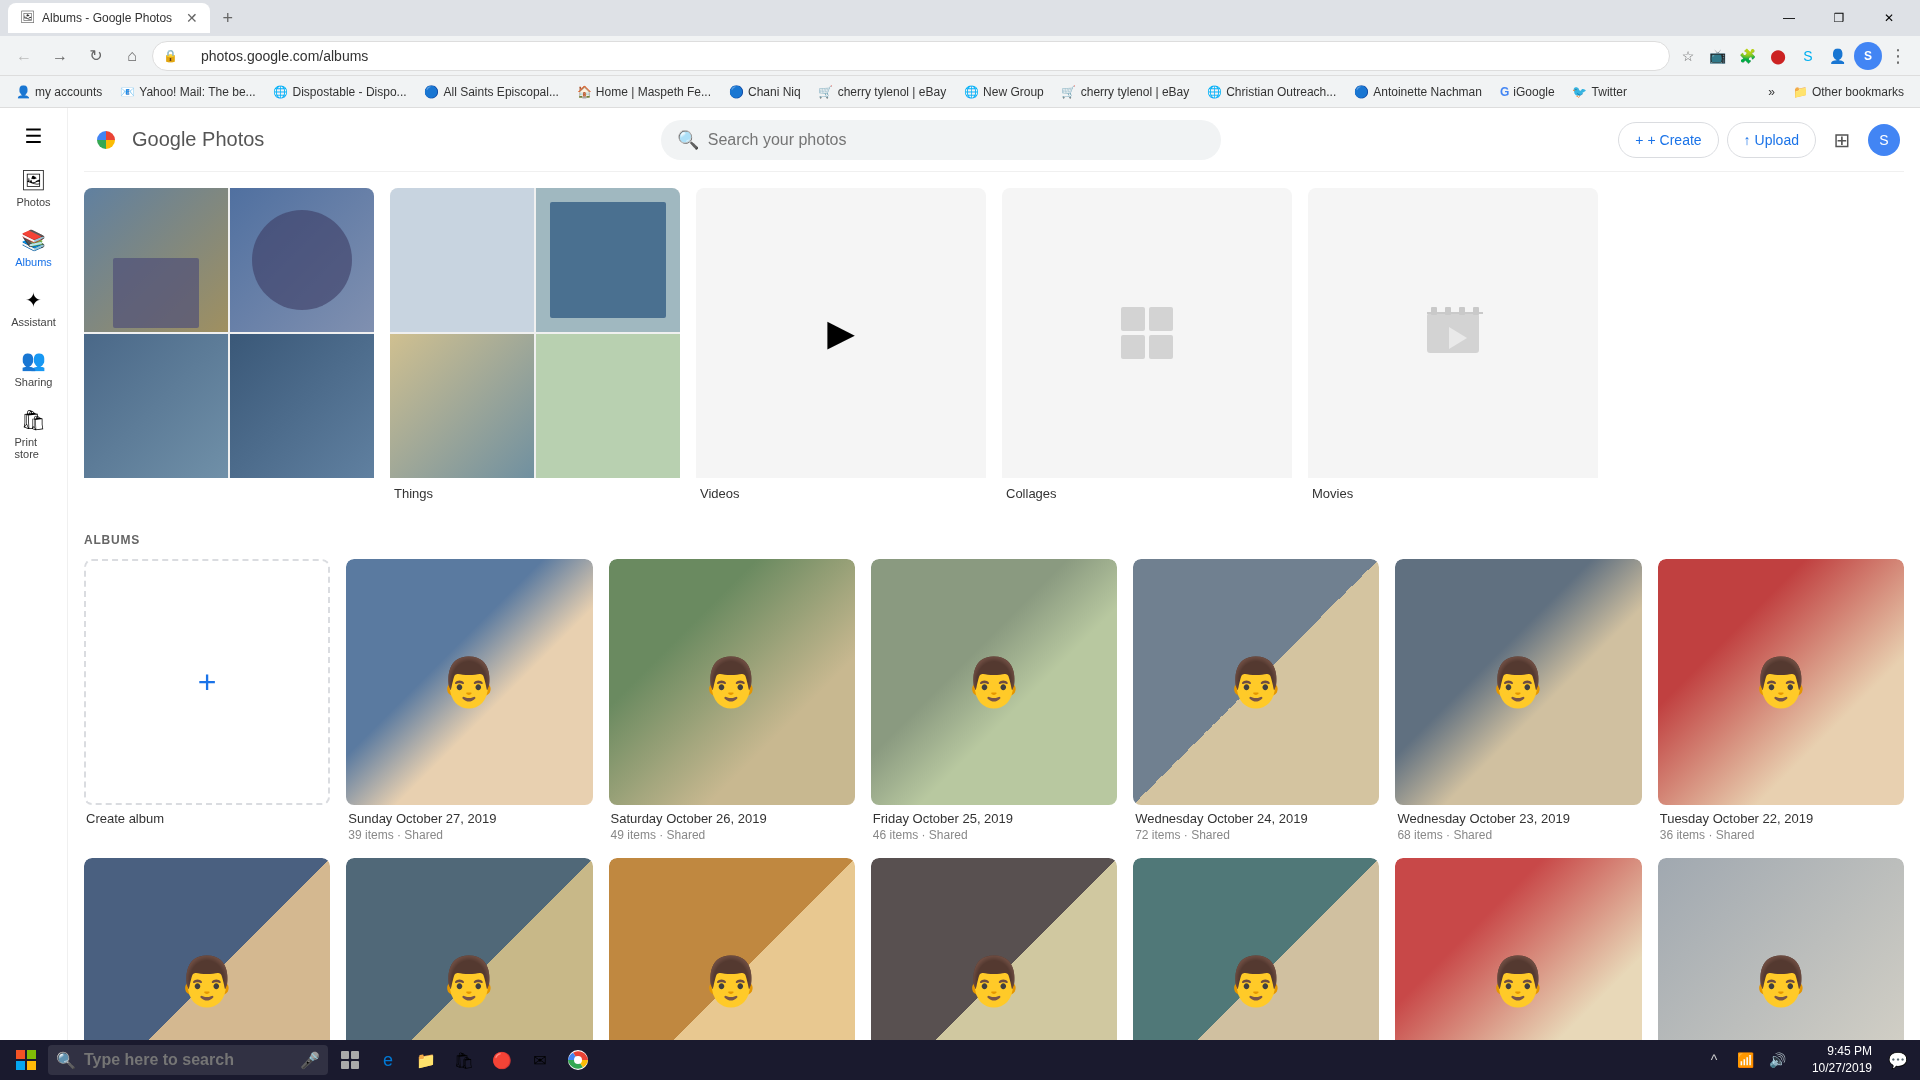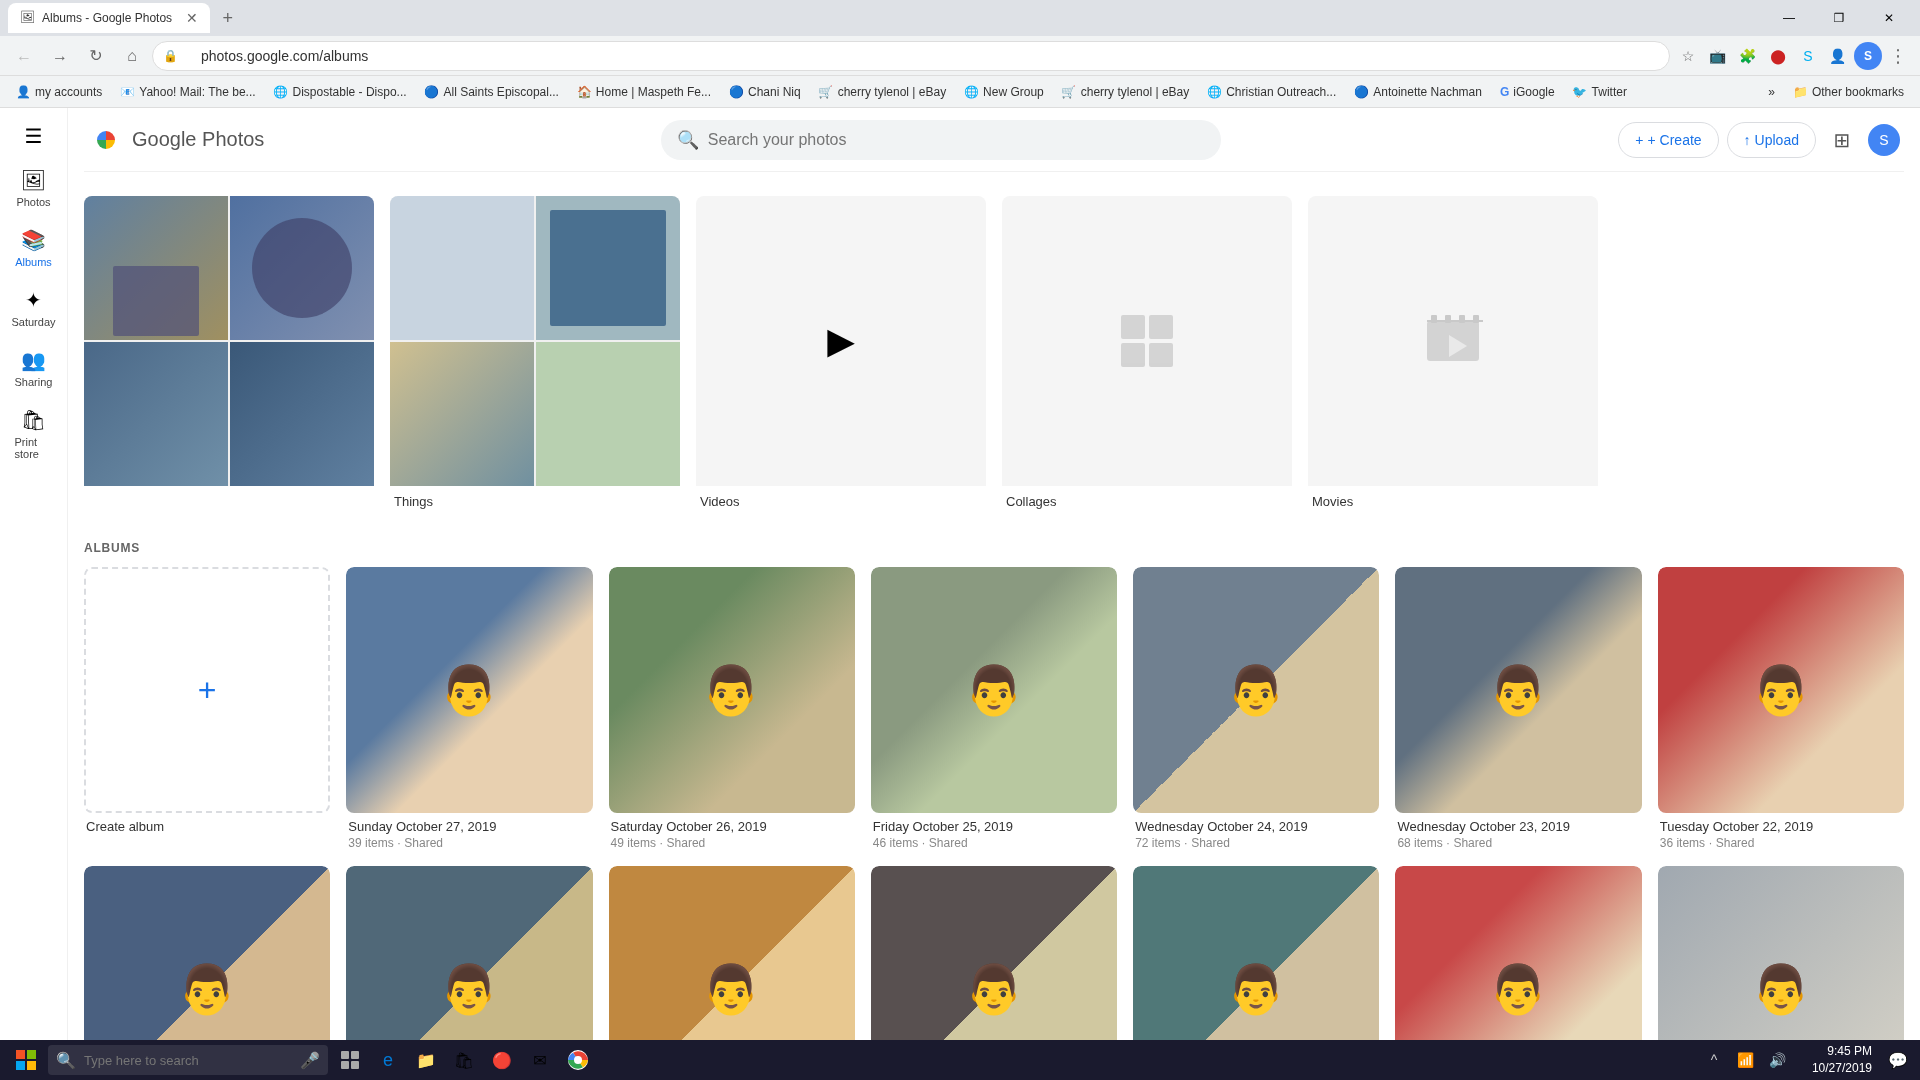--- a/index.html
+++ b/index.html
@@ -127,21 +127,21 @@
     }
 
     
     .header {
       height: 64px;
       display: flex;
       align-items: center;
       justify-content: space-between;
       padding: 0 4px;
       border-bottom: 1px solid #f0f0f0;
-      margin-bottom: 8px;
+      margin-bottom: 0;
     }
     .logo { display: flex; align-items: center; gap: 8px; font-size: 20px; }
     .search-bar {
       flex: 1;
       max-width: 600px;
       margin: 0 32px;
       height: 40px;
       border-radius: 20px;
       background: #f1f3f4;
       border: none;
@@ -431,21 +431,21 @@
       <div class="sidebar-item">
         <span class="icon">🖼</span>
         <span class="label">Photos</span>
       </div>
       <div class="sidebar-item active">
         <span class="icon" style="color:#1a73e8;">📚</span>
         <span class="label" style="color:#1a73e8;">Albums</span>
       </div>
       <div class="sidebar-item">
         <span class="icon">✦</span>
-        <span class="label">Saturday</span>
+        <span class="label">Assistant</span>
       </div>
       <div class="sidebar-item">
         <span class="icon">👥</span>
         <span class="label">Sharing</span>
       </div>
       <div class="sidebar-item">
         <span class="icon">🛍</span>
         <span class="label">Print store</span>
       </div>
     </div>
@@ -660,21 +660,21 @@
     <div class="taskbar-start">
       <svg width="20" height="20" viewBox="0 0 20 20">
         <rect x="0" y="0" width="9" height="9" fill="#f35325"></rect>
         <rect x="11" y="0" width="9" height="9" fill="#81bc06"></rect>
         <rect x="0" y="11" width="9" height="9" fill="#05a6f0"></rect>
         <rect x="11" y="11" width="9" height="9" fill="#ffba08"></rect>
       </svg>
     </div>
     <div class="taskbar-search">
       <span style="color:#aaa;">🔍</span>
-      <input type="text" style="background: none; border: none; color: #ffffff; font-size: 13px; width: 100%; outline: none;" placeholder="Type here to search">
+      <input type="text" style="background: none; border: none; color: #ffffff; font-size: 16px; width: 100%; outline: none; font-weight: bold;" placeholder="Type here to search">
       <span style="color:#aaa; margin-left:auto;">🎤</span>
     </div>
     <div class="taskbar-icons">
       <div class="taskbar-app">
         <svg width="20" height="20" viewBox="0 0 20 20">
           <rect x="1" y="1" width="8" height="8" fill="#aaa" rx="1"></rect>
           <rect x="11" y="1" width="8" height="8" fill="#aaa" rx="1"></rect>
           <rect x="1" y="11" width="8" height="8" fill="#aaa" rx="1"></rect>
           <rect x="11" y="11" width="8" height="8" fill="#aaa" rx="1"></rect>
         </svg>

